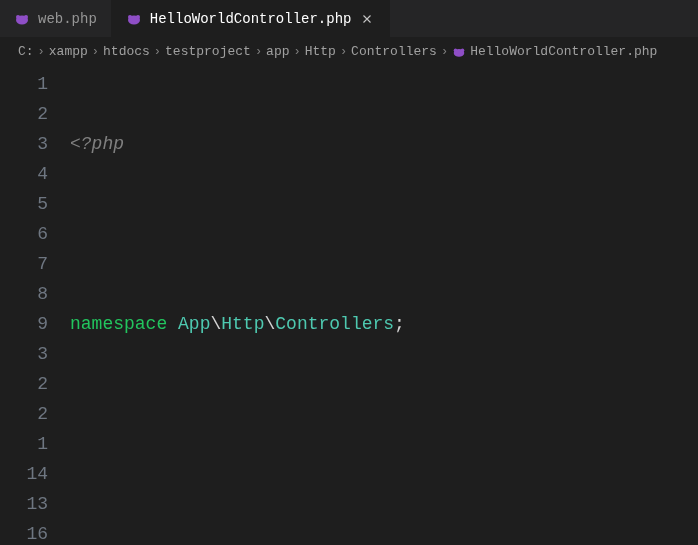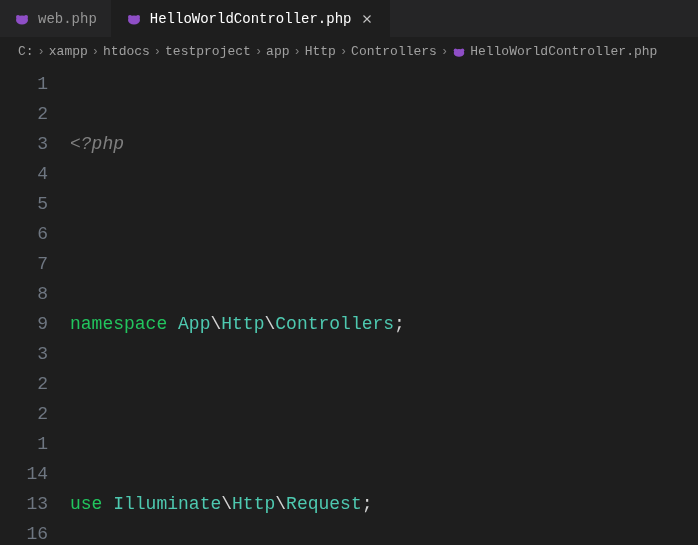--- a/index.html
+++ b/index.html
@@ -192,21 +192,20 @@
     <div class="line">1</div>
     <div class="line">14</div>
     <div class="line">13</div>
     <div class="line">16</div>
   </div>
   <div class="code">
     <div class="line"><span class="tk-tag">&lt;?php</span></div>
     <div class="line"></div>
     <div class="line"><span class="tk-kw">namespace</span><span> </span><span class="tk-ns">App</span><span class="tk-pn">\</span><span class="tk-ns">Http</span><span class="tk-pn">\</span><span class="tk-ns">Controllers</span><span class="tk-pn">;</span></div>
     <div class="line"></div>
-    <div class="line"><span class="tk-kw">use</span><span> </span><span class="tk-ns">Illuminate</span><span class="tk-pn">\</span><span class="tk-ns">Http</span><span class="tk-pn">\</span><span class="tk-ns">Request</span><span class="tk-pn">;</span></div>
     
     
     
     
     
     
     
     
     
     

